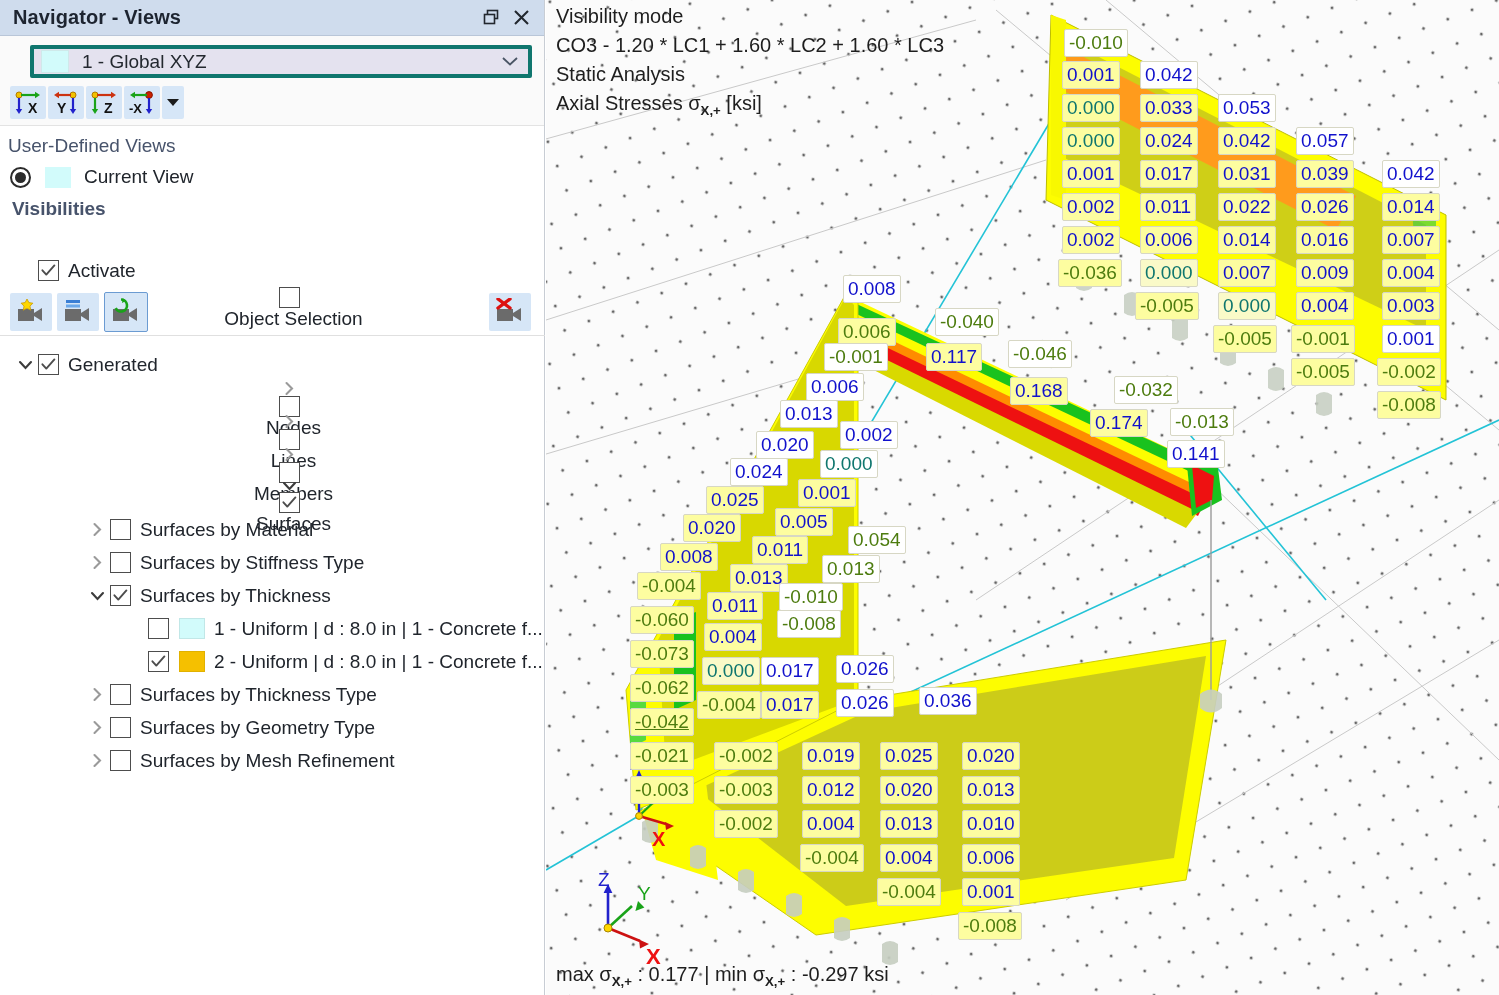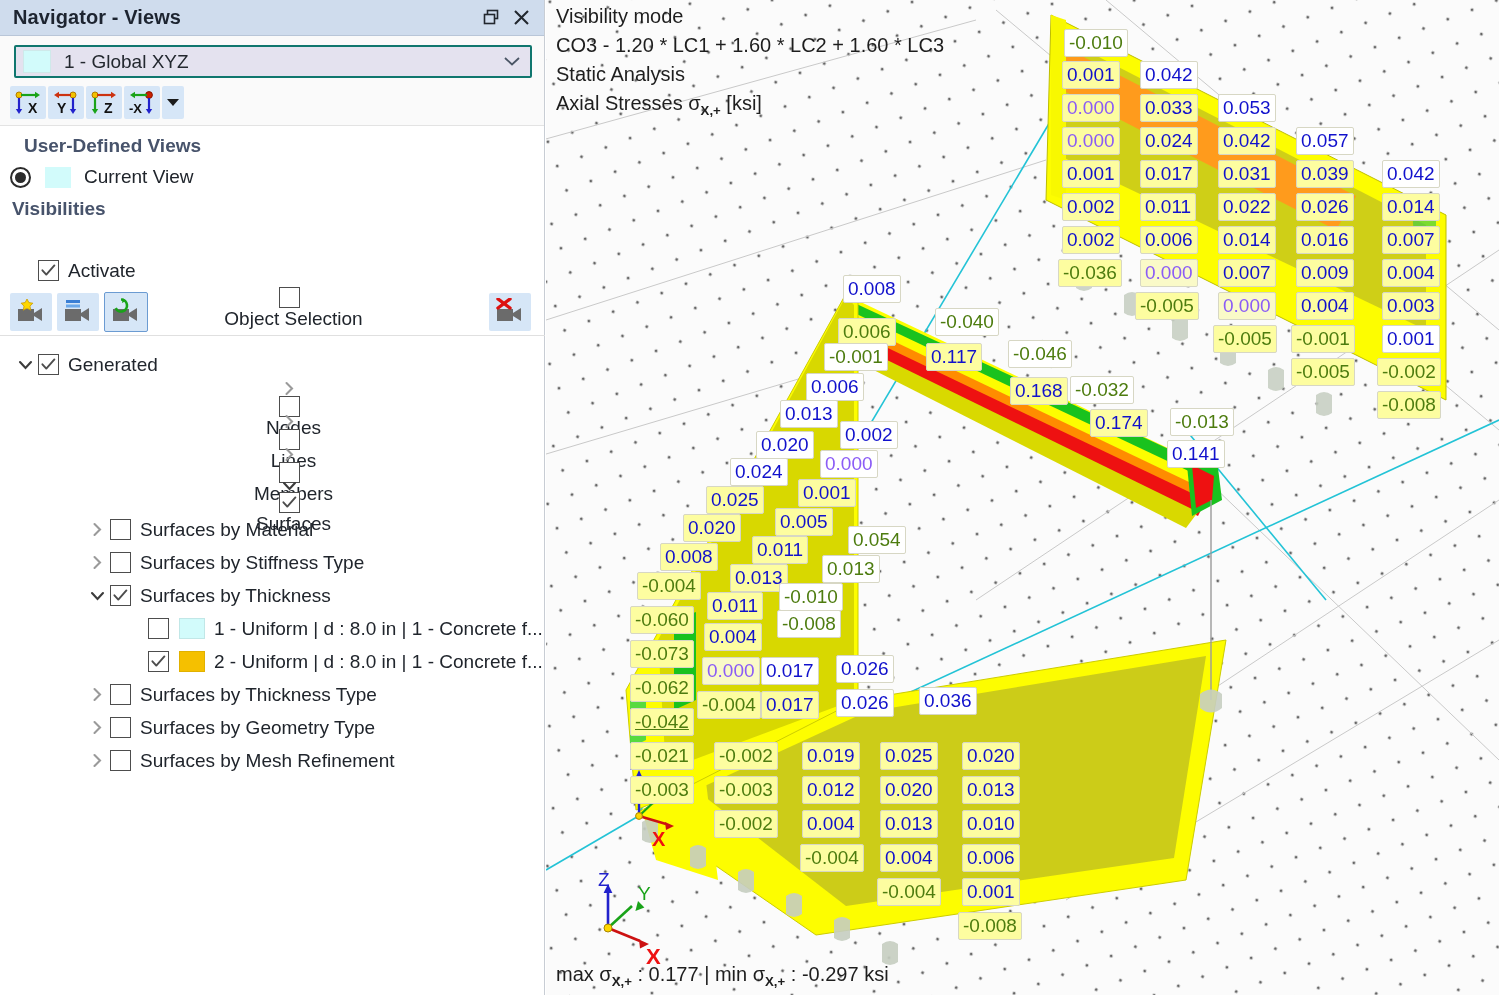--- a/index.html
+++ b/index.html
@@ -24,39 +24,39 @@
   .nav-title{
     font-size:20px;font-weight:bold;color:#1d2430;letter-spacing:.1px;flex:1;
   }
   .tb-btn{width:30px;height:30px;display:flex;align-items:center;justify-content:center;cursor:default;}
   .tb-btn svg{display:block;}
 
   .view-select-wrap{
     padding:9px 12px 6px 14px;background:#fafafa;
   }
   .view-select{
-    height:33px;background:#e4e2ef;border:2px solid #0f766e;border-radius:2px;
-    display:flex;align-items:center;padding:0 8px 0 7px;box-sizing:border-box;
+    height:33px;background:#e4e2ef;border:4px solid #0f766e;border-radius:2px;
+    display:flex;align-items:center;padding:0 8px 0 7px;box-sizing:border-box;margin-left:16px;
   }
   .view-swatch{width:26px;height:21px;background:#d2fbfb;border:1px solid #cfe9ea;}
   .view-label{font-size:19px;color:#23282f;margin-left:13px;flex:1;}
   .chev{color:#4a5565;font-size:17px;line-height:1;}
 
   .view-toolbar{
     display:flex;align-items:center;gap:2px;padding:2px 0 6px 10px;background:#fafafa;
   }
   .vt-btn{
     width:36px;height:33px;background:#d6e6f7;border-radius:2px;
     display:flex;align-items:center;justify-content:center;
   }
   .vt-arrow{width:22px;height:33px;background:#d6e6f7;display:flex;align-items:center;justify-content:center;border-radius:2px;}
   .caret-down{width:0;height:0;border-left:6px solid transparent;border-right:6px solid transparent;border-top:7px solid #1b1b1b;}
 
   .section-head{
-    font-size:19px;font-weight:bold;color:#47536b;padding:9px 0 6px 0;margin-left:24px;
+    font-size:19px;font-weight:normal;color:#47536b;padding:9px 0 6px 8px;
   }
   .udv-sep{border-top:1px solid #e3e3e3;}
 
   .radio-row{display:flex;align-items:center;padding:3px 0 0 10px;}
   .radio{
     width:21px;height:21px;border-radius:50%;border:2px solid #2b2b2b;
     display:flex;align-items:center;justify-content:center;box-sizing:border-box;
   }
   .radio i{width:11px;height:11px;border-radius:50%;background:#2b2b2b;display:block;}
   .radio-swatch{width:26px;height:21px;background:#d2fbfb;margin-left:14px;}
@@ -113,21 +113,21 @@
   .vlab{
     position:absolute;z-index:4;
     font-size:19px;line-height:19px;
     border:1px solid #d7d7c4;border-radius:2px;
     padding:3px 4px 4px 4px;
     white-space:nowrap;
     box-sizing:border-box;
   }
   .vlab.pos{color:#1111cc;}
   .vlab.neg{color:#4d7c0f;}
-  .vlab.zero{color:#8b5cf6;}
+  .vlab.zero{color:#0f766e;}
   .vlab.bgw{background:#ffffff;}
   .vlab.bgy{background:#fdfda0;}
   .vlab.bgy2{background:#fafac8;}
 </style>
 </head>
 <body>
 
 <div id="app">
 
   <div id="navigator">
@@ -567,21 +567,21 @@
         <div class="vlab neg bgy" style="left: 831px; top: 358px;">-0.002</div>
         <div class="vlab neg bgy" style="left: 831px; top: 391px;">-0.008</div>
         <div class="vlab pos bgw" style="left: 297px; top: 275px;">0.008</div>
         <div class="vlab neg bgy" style="left: 292px; top: 318px;">0.006</div>
         <div class="vlab neg bgw" style="left: 389px; top: 308px;">-0.040</div>
         <div class="vlab neg bgw" style="left: 278px; top: 343px;">-0.001</div>
         <div class="vlab pos bgy" style="left: 380px; top: 343px;">0.117</div>
         <div class="vlab neg bgw" style="left: 462px; top: 340px;">-0.046</div>
         <div class="vlab pos bgw" style="left: 260px; top: 373px;">0.006</div>
         <div class="vlab pos bgy" style="left: 464px; top: 377px;">0.168</div>
-        <div class="vlab neg bgw" style="left: 524px; top: 376px;">-0.032</div>
+        <div class="vlab neg bgw" style="left: 568px; top: 376px;">-0.032</div>
         <div class="vlab pos bgw" style="left: 234px; top: 400px;">0.013</div>
         <div class="vlab pos bgy" style="left: 544px; top: 409px;">0.174</div>
         <div class="vlab neg bgw" style="left: 624px; top: 408px;">-0.013</div>
         <div class="vlab pos bgw" style="left: 294px; top: 421px;">0.002</div>
         <div class="vlab pos bgw" style="left: 210px; top: 431px;">0.020</div>
         <div class="vlab pos bgw" style="left: 621px; top: 440px;">0.141</div>
         <div class="vlab zero bgw" style="left: 274px; top: 450px;">0.000</div>
         <div class="vlab pos bgw" style="left: 184px; top: 458px;">0.024</div>
         <div class="vlab pos bgy" style="left: 252px; top: 479px;">0.001</div>
         <div class="vlab pos bgy" style="left: 160px; top: 486px;">0.025</div>

